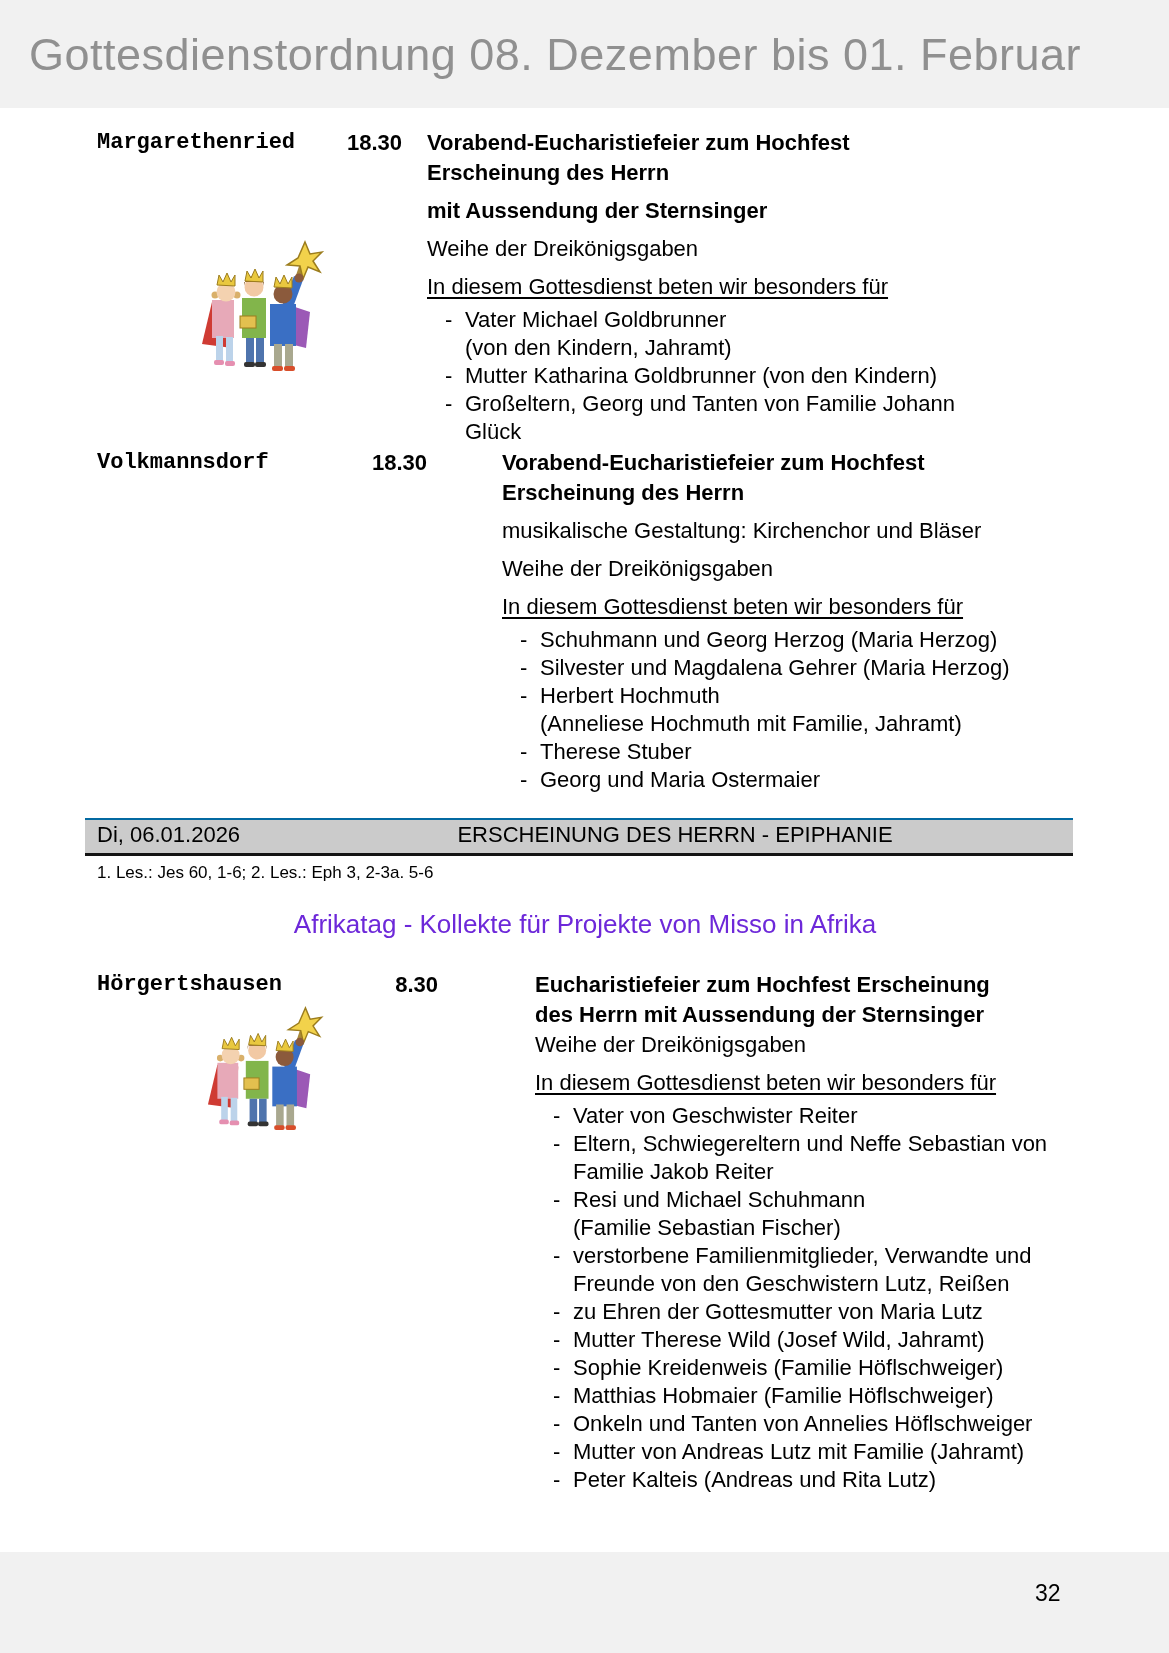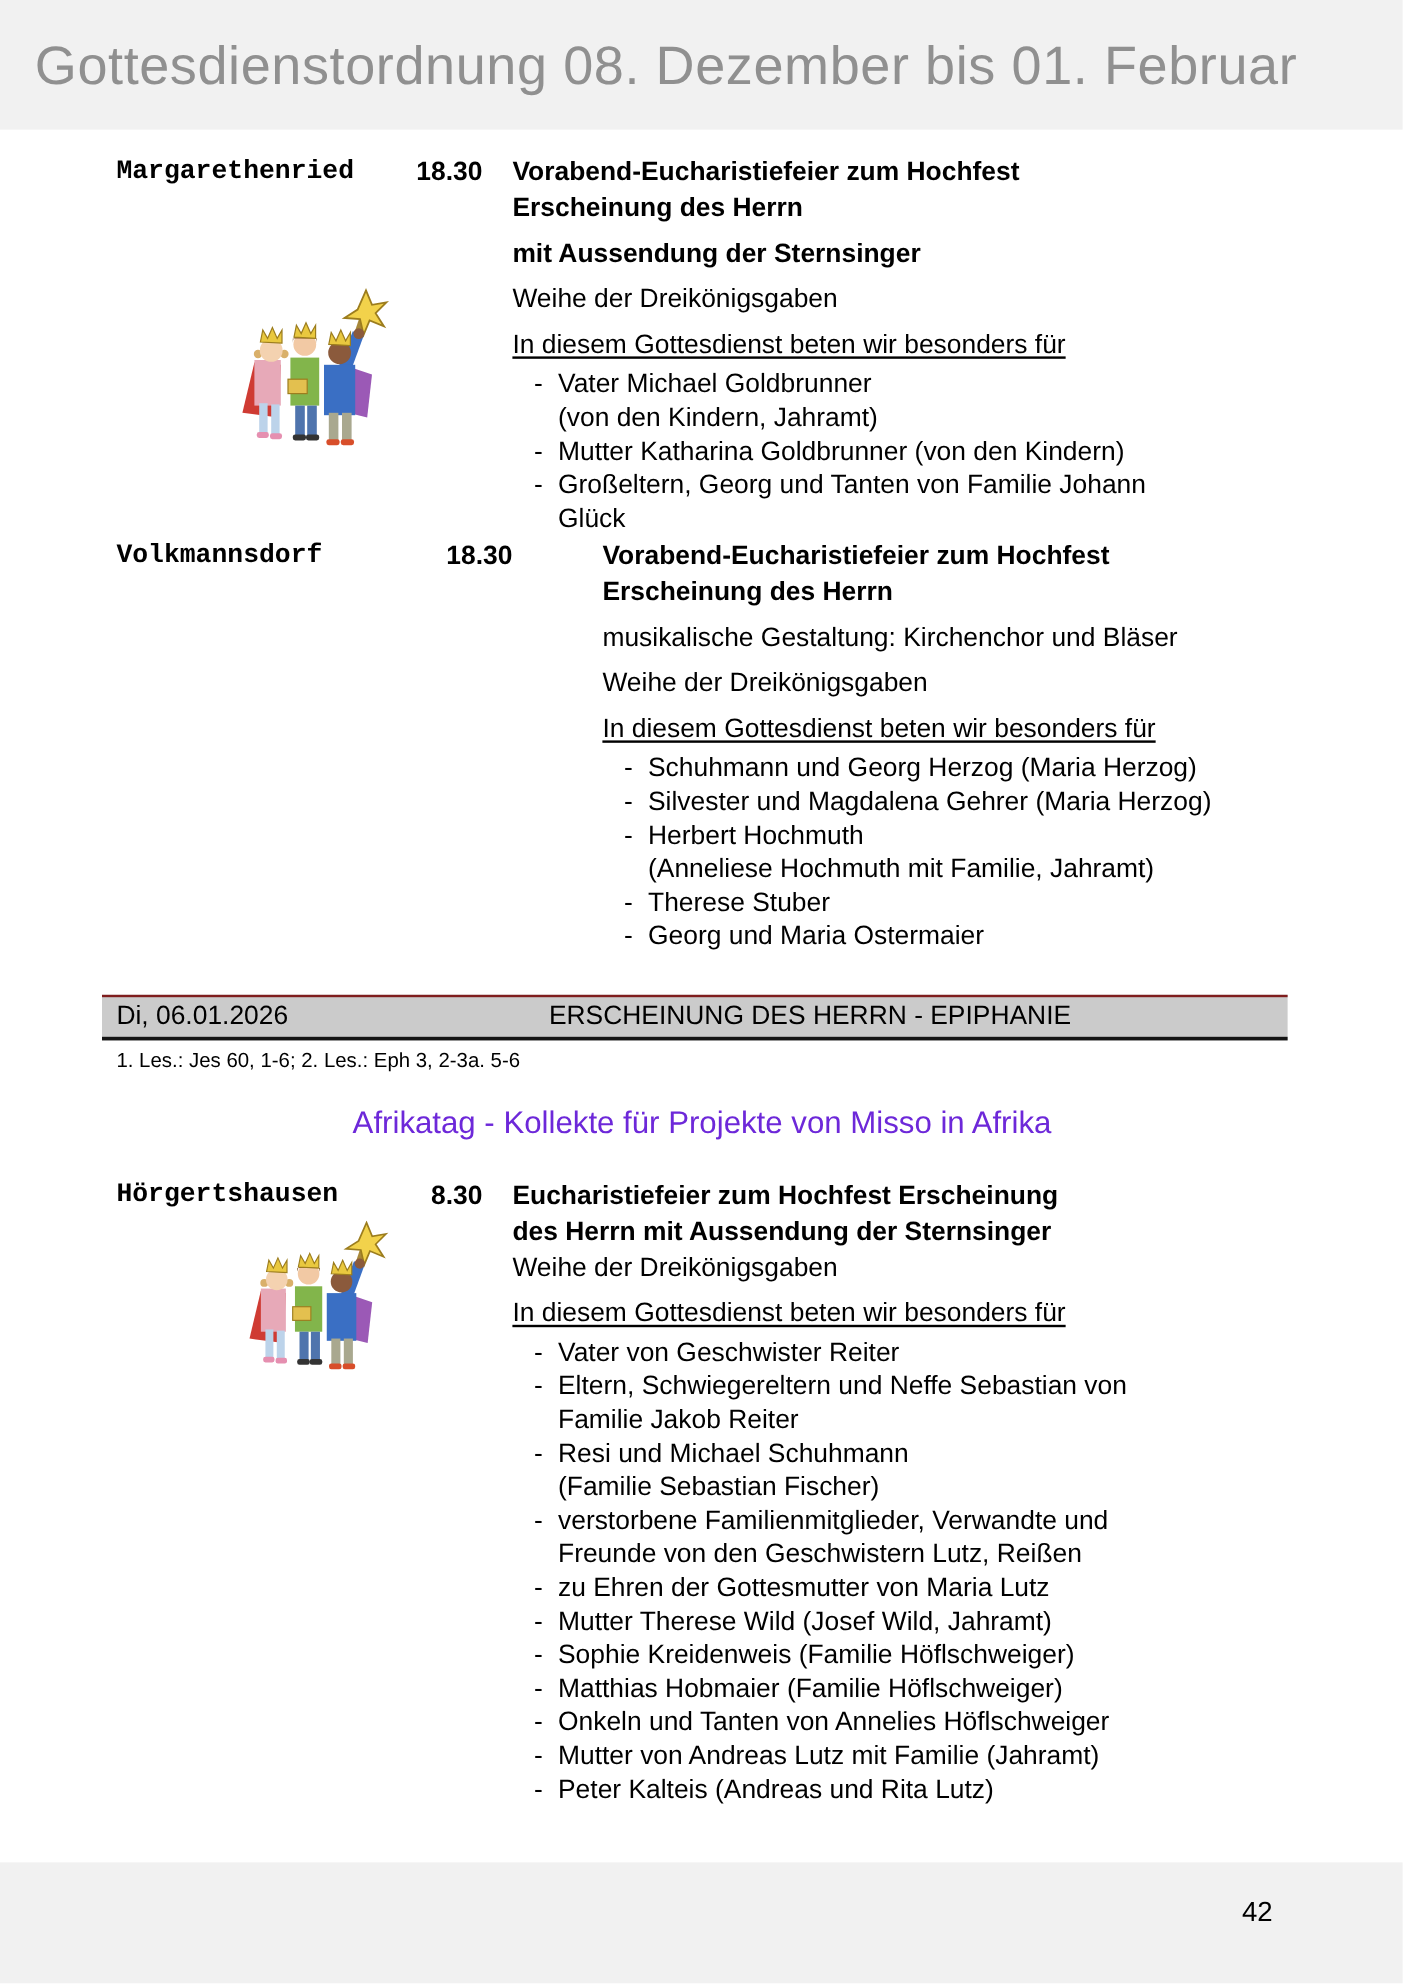--- a/index.html
+++ b/index.html
@@ -24,25 +24,25 @@
   .p.bold{font-weight:bold;}
   .p.underline{text-decoration:underline;text-underline-offset:3px;margin-bottom:4px;}
   .p.no-gap{margin-bottom:0;}
   .intent{display:flex;line-height:28px;}
   .intent .dash{width:20px;margin-left:18px;flex:none;}
   .intent .itext{white-space:pre-line;}
   .illustration{position:absolute;}
   .entry-0 .illustration{left:85px;top:112px;width:150px;}
   .entry-2 .illustration{left:92px;top:36px;width:142px;}
   .entry-1{margin-top:2px;gap:25px;}
-  .entry-2{margin-top:30px;}
+  .entry-2{margin-top:30px;gap:36px;}
   
   .day-banner{
-    position:relative;margin:35px 0 0 -12px;width:988px;height:33px;
-    background:#cbcbcb;border-top:2px solid #7f1d1d;border-bottom:3px solid #141414;
+    position:relative;margin:24px 0 0 -12px;width:988px;height:33px;
+    background:#cbcbcb;border-top:2px solid #0369a1;border-bottom:3px solid #141414;
   }
   .day-banner .date{position:absolute;left:12px;top:2px;font-size:22px;}
   .day-banner .epiphany{position:absolute;left:590px;top:2px;transform:translateX(-50%);font-size:22px;white-space:nowrap;}
   .readings{margin:7px 0 0;font-size:17px;}
   .collection-note{margin:26px 0 0;text-align:center;font-size:26px;color:#6d28d9;}
   
   .page-footer{position:absolute;left:0;bottom:0;width:1169px;height:101px;background:#f1f1f1;}
   .page-number{position:absolute;left:1035px;top:28px;font-size:23px;color:#000;}
 </style>
 </head>
@@ -251,14 +251,14 @@
             <rect x="103" y="104" width="8" height="24" fill="#a9a88f"></rect>
             <rect x="90" y="126" width="11" height="5" rx="2" fill="#d84e2a"></rect>
             <rect x="102" y="126" width="11" height="5" rx="2" fill="#d84e2a"></rect>
           </svg></div>
       </div>
     </div>
 
 </main>
 
 <footer class="page-footer">
-  <span class="page-number">42</span>
+  <span class="page-number">32</span>
 </footer>
 
 </body></html>

